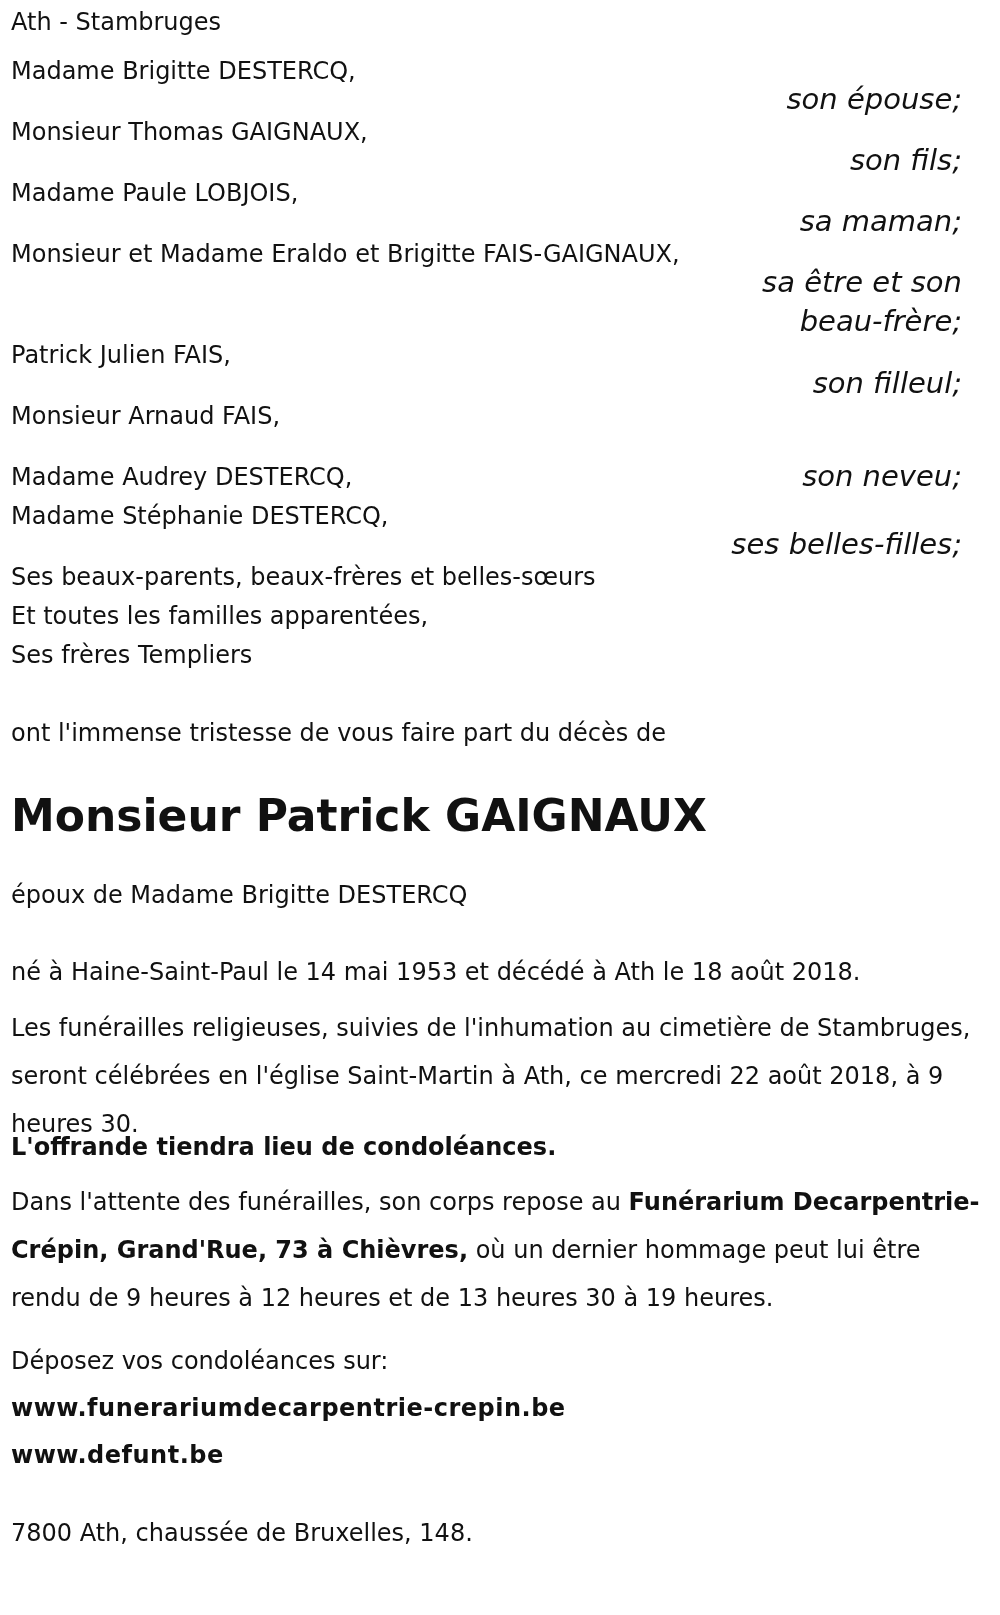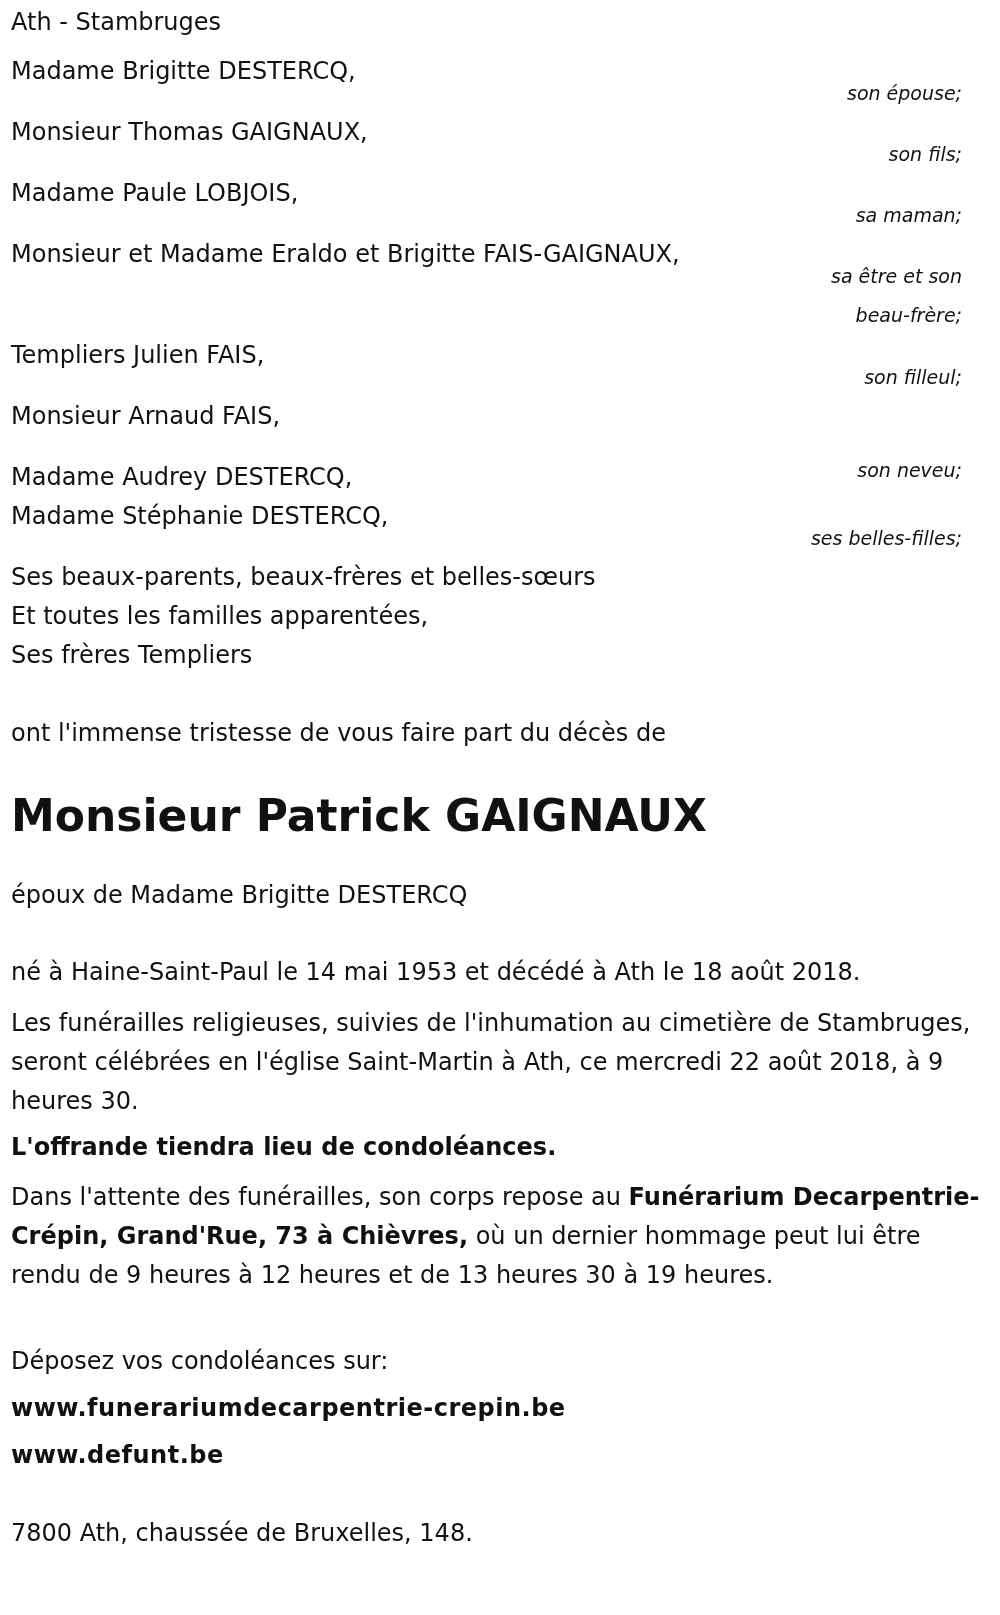--- a/index.html
+++ b/index.html
@@ -13,31 +13,31 @@
       position: relative;
     }
     .abs { position: absolute; white-space: nowrap; }
     .left { left: 11px; }
     .rel {
       position: absolute;
       right: 38px;
       font-style: italic;
       text-align: right;
       white-space: nowrap;
-      font-size: 19px;
+      font-size: 29px;
     }
     .title {
       font-weight: bold;
       font-size: 44px;
     }
     .para {
       position: absolute;
       left: 11px;
       width: 980px;
-      line-height: 39px;
+      line-height: 48px;
     }
     .bold { font-weight: bold; }
     .link { font-weight: bold; letter-spacing: 0.5px; text-align: center; }
   </style>
 </head>
 <body>
 
 <div>
 
   <div class="abs left" style="top:8px;">Ath - Stambruges</div>
@@ -48,21 +48,21 @@
   <div class="abs left" style="top:118px;">Monsieur Thomas GAIGNAUX,</div>
   <div class="rel" style="top:143px;">son fils;</div>
 
   <div class="abs left" style="top:179px;">Madame Paule LOBJOIS,</div>
   <div class="rel" style="top:204px;">sa maman;</div>
 
   <div class="abs left" style="top:240px;">Monsieur et Madame Eraldo et Brigitte FAIS-GAIGNAUX,</div>
   <div class="rel" style="top:265px;">sa être et son</div>
   <div class="rel" style="top:304px;">beau-frère;</div>
 
-  <div class="abs left" style="top:341px;">Templiers Julien FAIS,</div>
+  <div class="abs left" style="top:341px;">Patrick Julien FAIS,</div>
   <div class="rel" style="top:366px;">son filleul;</div>
 
   <div class="abs left" style="top:402px;">Monsieur Arnaud FAIS,</div>
   <div class="rel" style="top:427px;margin-top:32px;">son neveu;</div>
 
   <div class="abs left" style="top:463px;">Madame Audrey DESTERCQ,</div>
   <div class="abs left" style="top:502px;">Madame Stéphanie DESTERCQ,</div>
   <div class="rel" style="top:527px;">ses belles-filles;</div>
 
   <div class="abs left" style="top:563px;">Ses beaux-parents, beaux-frères et belles-sœurs</div>

